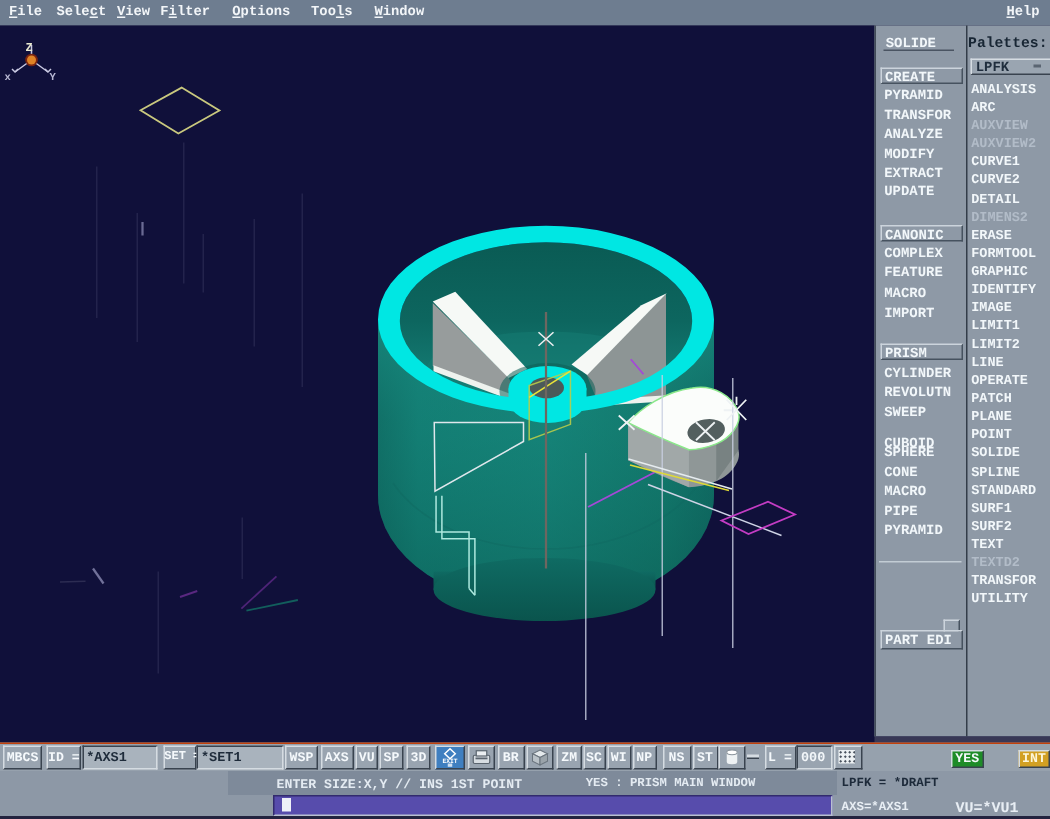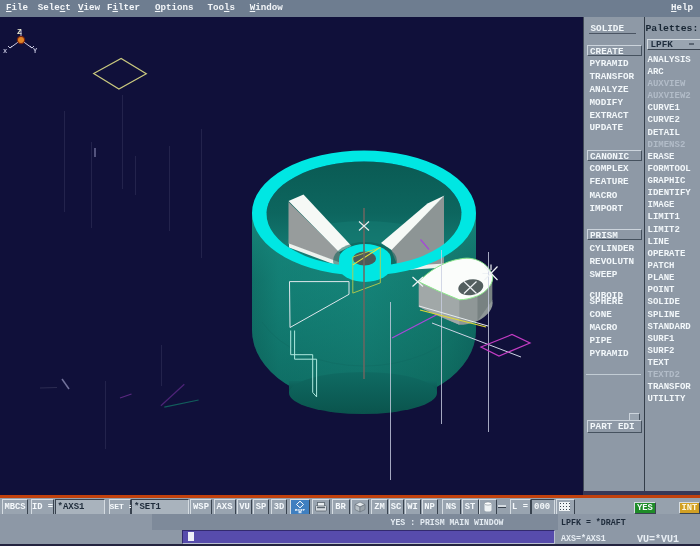--- a/index.html
+++ b/index.html
@@ -15,21 +15,21 @@
   #panel{left:583px;top:17px;width:117px;height:474px;background:#8e99a6;}
   .pit{position:absolute;left:6.5px;color:#f2f7fa;font-size:9.3px;white-space:pre;}
   .rit{position:absolute;left:64.5px;color:#f2f7fa;font-size:9px;white-space:pre;}
   .dim{color:#b2bcc8;}
   .pbox{position:absolute;left:4px;width:50.5px;height:9px;
         border-top:1px solid #ccd4dc;border-left:1px solid #ccd4dc;
         border-bottom:1px solid #46525f;border-right:1px solid #46525f;
         color:#f2f7fa;font-size:9.3px;padding-left:2px;}
   
   #toolbar{left:0;top:495px;width:700px;height:18.5px;background:#96a1ad;
-           border-top:3px solid #c2410c;}
+           border-top:1px solid #c2410c;}
   .tb{position:absolute;top:1px;height:14px;background:#99a4b0;
       border-top:1px solid #d5dce2;border-left:1px solid #d5dce2;
       border-bottom:1px solid #39434f;border-right:1px solid #39434f;
       color:#f5f9fc;font-size:8.8px;text-align:center;line-height:14px;white-space:pre;overflow:visible;}
   .tf{position:absolute;top:1px;height:14px;background:#a9b3bd;
       border-top:1px solid #39434f;border-left:1px solid #39434f;
       border-bottom:1px solid #d5dce2;border-right:1px solid #d5dce2;
       color:#1e2b3a;font-size:9px;line-height:14px;padding-left:2px;}
   
   #row2{left:0;top:513.5px;width:700px;height:16px;background:#8d98a6;}
@@ -319,20 +319,21 @@
     <div class="abs" style="left:2px;top:2px;width:11px;height:9px;background:#eef2f4;
          background-image:radial-gradient(#3a4450 32%,transparent 35%);background-size:3px 3px"></div>
   </div>
   <div class="tb" style="left:633.8px;top:3.5px;width:20px;height:10.5px;line-height:10.5px;background:#1e8c28">YES</div>
   <div class="tb" style="left:685px;top:3.5px;width:16px;height:10.5px;line-height:10.5px;background:#404040;color:#d97a7a">NO</div>
   <div class="tb" style="left:678.8px;top:3.5px;width:19px;height:10.5px;line-height:10.5px;background:#d2a023;color:#fdf6da">INT</div>
 </div>
 
 <div id="row2" class="abs">
   <div class="abs" style="left:152px;top:0;width:406px;height:16px;background:#7e8a9a"></div>
+  <div class="abs" style="left:184.4px;top:4px;color:#e4ebf2;font-size:8.8px;white-space:pre">ENTER SIZE:X,Y // INS 1ST POINT</div>
   <div class="abs" style="left:390.5px;top:4.5px;color:#e4ebf2;font-size:8.2px;white-space:pre">YES : PRISM MAIN WINDOW</div>
   <div class="abs" style="left:561px;top:4.4px;color:#1d2a3a;font-size:8.3px;white-space:pre">LPFK = *DRAFT</div>
 </div>
 <div id="row3" class="abs">
   <div class="abs" style="left:181.7px;top:0.8px;width:371px;height:12px;background:#574cac;
        border-top:1px solid #322a6e;border-left:1px solid #322a6e;
        border-bottom:1px solid #b9bfd0;border-right:1px solid #b9bfd0"></div>
   <div class="abs" style="left:187.5px;top:2.8px;width:6.5px;height:9px;background:#eef0f8"></div>
   <div class="abs" style="left:561px;top:4.3px;color:#e8eef4;font-size:8.3px;white-space:pre">AXS=*AXS1</div>
   <div class="abs" style="left:637px;top:4.3px;color:#e8eef4;font-size:10px;white-space:pre">VU=*VU1</div>

